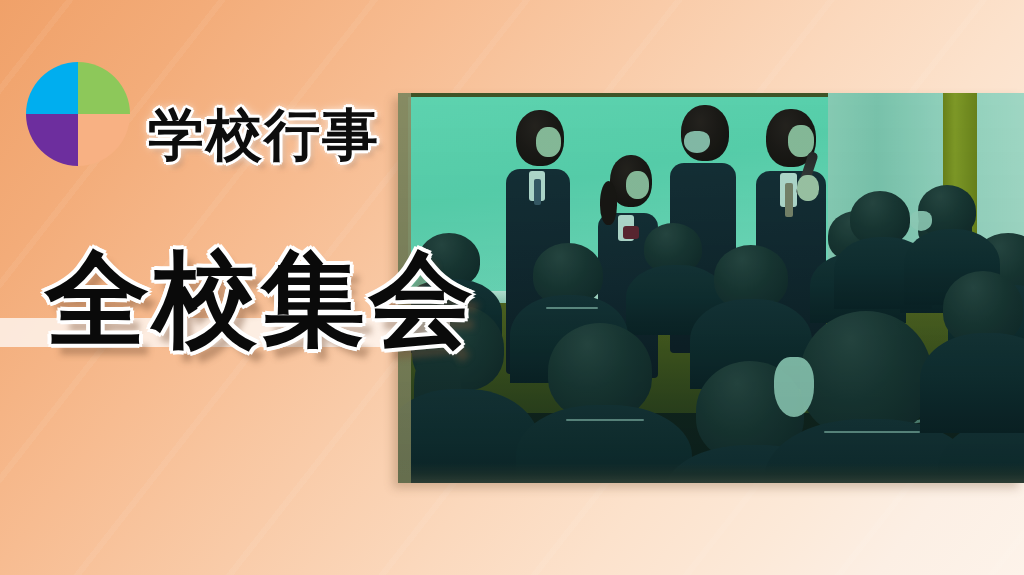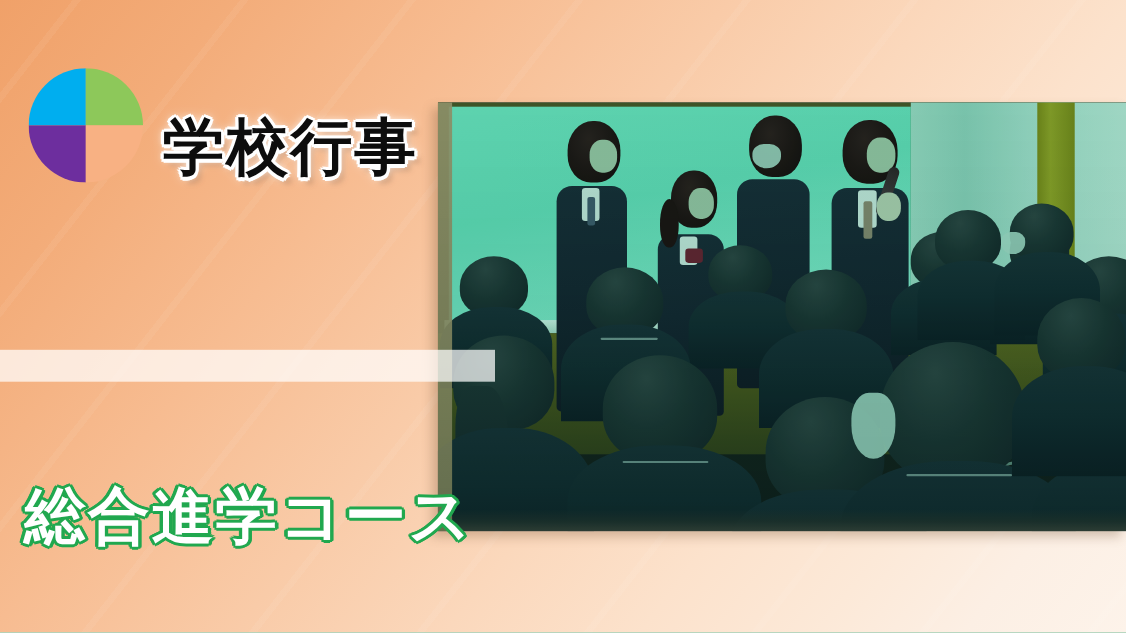--- a/index.html
+++ b/index.html
@@ -10,21 +10,21 @@
   body {
     font-family: "DejaVu Sans", "Liberation Sans", sans-serif;
   }
 
   
   #banner {
     position: relative;
     width: 1024px;
     height: 575px;
     overflow: hidden;
-    background: #15803d;
+    background: #a21caf;
   }
 
   
   #bg-gradient {
     position: absolute;
     inset: 0;
     background:
       linear-gradient(128deg,
         #F0A169 0%,
         #F3AC79 14%,
@@ -363,18 +363,18 @@
     <div class="q q-tl" style="background:#00AEEF;"></div>
     <div class="q q-tr" style="background:#8DC85A;"></div>
     <div class="q q-bl" style="background:#6D2E9E;"></div>
     <div class="q q-br" style="background:#F8B183;"></div>
   </div>
 
   <div id="category">学校行事</div>
 
   <div id="title-bar"></div>
 
+  <div id="main-title">全校集会</div>
 
   <div id="course-block">
-    <div class="course-line">総合進学コース</div>
   </div>
 
 </div>
 
 </body></html>

